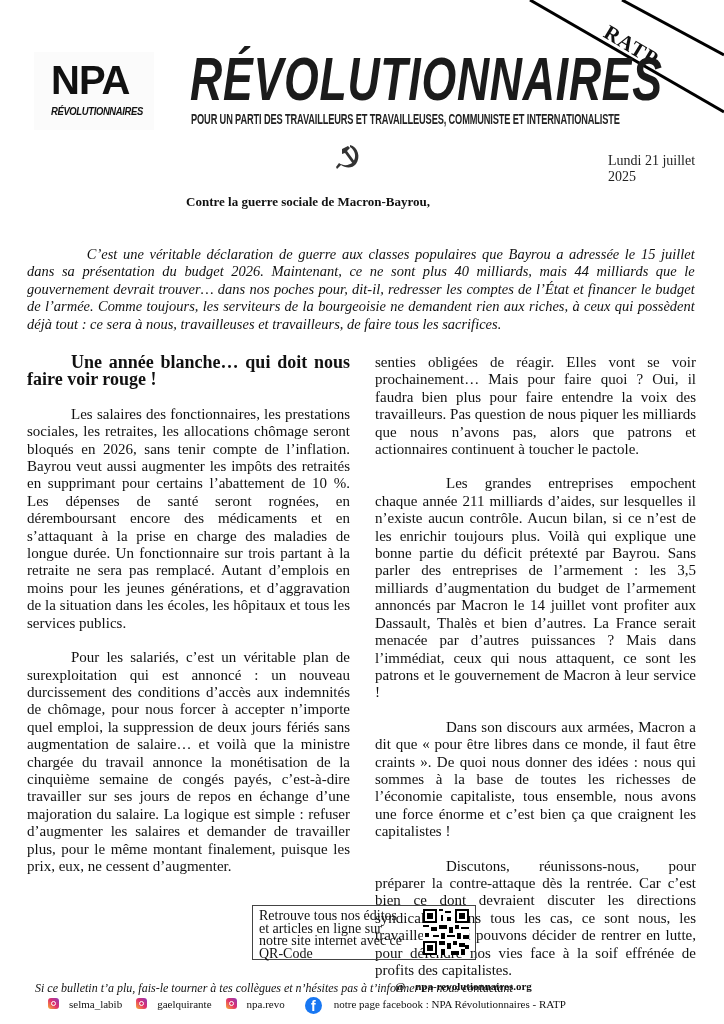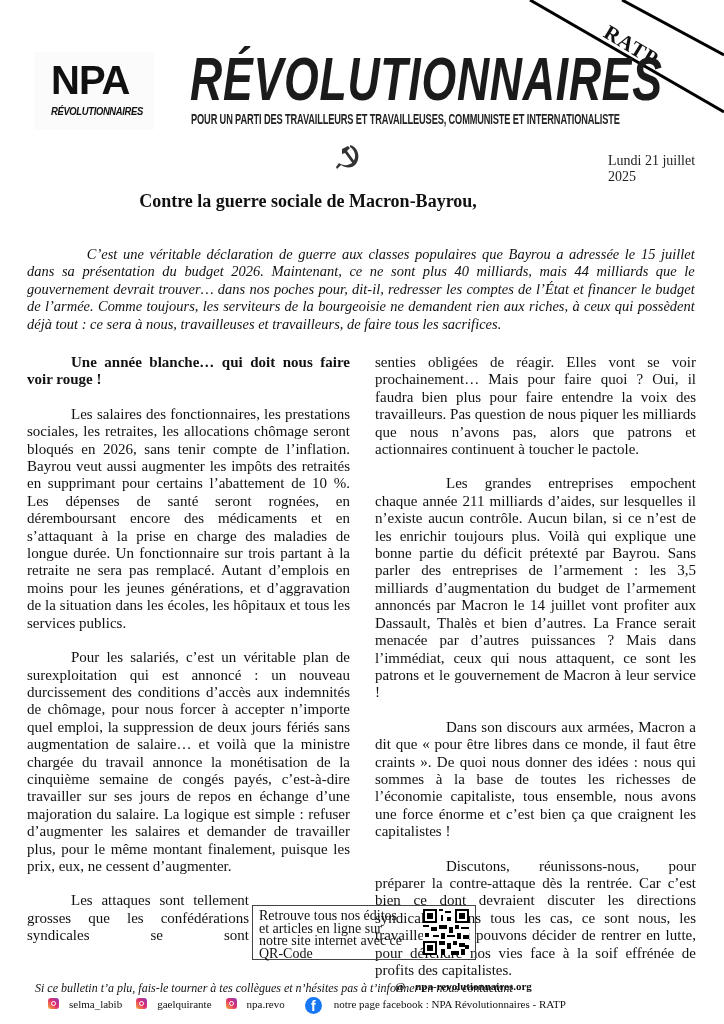--- a/index.html
+++ b/index.html
@@ -15,30 +15,30 @@
   .logo-npa { position: absolute; left: 17px; top: 8px; font-family: "Liberation Sans", sans-serif; font-weight: bold; font-size: 40px; letter-spacing: -1px; line-height: 1; }
   .logo-sub { position: absolute; left: 17px; top: 53px; font-family: "Liberation Sans", sans-serif; font-weight: bold; font-style: italic; font-size: 10.5px; letter-spacing: -0.4px; transform: scaleX(0.9); transform-origin: left; }
 
   
   .masthead { position: absolute; left: 190px; top: 48px; font-family: "Liberation Sans", sans-serif; font-weight: bold; font-style: italic; font-size: 62px; line-height: 1; letter-spacing: 1px; transform: scaleX(0.72); transform-origin: left top; color: #1b1b1b; }
   .tagline { position: absolute; left: 191px; top: 112px; font-family: "Liberation Sans", sans-serif; font-weight: bold; font-size: 14px; line-height: 1; transform: scaleX(0.66); transform-origin: left top; color: #222; white-space: nowrap; letter-spacing: -0.2px; }
 
   .hammer { position: absolute; left: 333px; top: 143px; }
   .date { position: absolute; left: 608px; top: 153px; font-size: 14px; color: #222; }
 
-  .headline { position: absolute; left: 0; width: 616px; top: 190px; text-align: center; font-weight: bold; font-size: 18px; line-height: 23px; }
+  .headline { position: absolute; left: 0; width: 616px; top: 190px; text-align: center; font-weight: bold; font-size: 13px; line-height: 23px; }
 
   .intro { position: absolute; left: 27px; width: 668px; top: 246px; font-style: italic; font-size: 15px; line-height: 17.4px; text-align: justify; text-indent: 62px; transform: scaleX(0.965); transform-origin: left top; width: 692px; }
 
   .col { position: absolute; font-size: 15px; line-height: 17.4px; text-align: justify; }
   .col-left { left: 27px; top: 354px; width: 323px; }
   .col-right { left: 375px; top: 354px; width: 321px; }
   .col p { margin: 0; }
   .col .gap { height: 17px; }
-  .col h3 { margin: 0; font-size: 15px; font-weight: bold; line-height: 17.4px; }
+  .col h3 { margin: 0; font-size: 18px; font-weight: bold; line-height: 17.4px; }
   .ind1 { text-indent: 44px; }
   .ind2 { text-indent: 71px; }
 
   .qrbox { position: absolute; left: 252px; top: 905px; width: 222px; height: 53px; border: 1px solid #444; }
   .qrtext { position: absolute; left: 6px; top: 4px; width: 150px; font-size: 14px; line-height: 12.5px; }
   .qr { position: absolute; left: 170px; top: 3px; }
 
   .footnote { position: absolute; left: 35px; top: 981px; font-style: italic; font-size: 12px; }
   .web { position: absolute; left: 395px; top: 980px; font-size: 11px; font-weight: bold; }
   .web .at { margin-right: 10px; }
@@ -80,21 +80,20 @@
 
 <div class="intro">C’est une véritable déclaration de guerre aux classes populaires que Bayrou a adressée le 15 juillet dans sa présentation du budget 2026. Maintenant, ce ne sont plus 40 milliards, mais 44 milliards que le gouvernement devrait trouver… dans nos poches pour, dit-il, redresser les comptes de l’État et financer le budget de l’armée. Comme toujours, les serviteurs de la bourgeoisie ne demandent rien aux riches, à ceux qui possèdent déjà tout : ce sera à nous, travailleuses et travailleurs, de faire tous les sacrifices.</div>
 
 <div class="col col-left">
   <h3 class="ind1">Une année blanche… qui doit nous faire voir rouge !</h3>
   <div class="gap"></div>
   <p class="ind1">Les salaires des fonctionnaires, les prestations sociales, les retraites, les allocations chômage seront bloqués en 2026, sans tenir compte de l’inflation. Bayrou veut aussi augmenter les impôts des retraités en supprimant pour certains l’abattement de 10 %. Les dépenses de santé seront rognées, en déremboursant encore des médicaments et en s’attaquant à la prise en charge des maladies de longue durée. Un fonctionnaire sur trois partant à la retraite ne sera pas remplacé. Autant d’emplois en moins pour les jeunes générations, et d’aggravation de la situation dans les écoles, les hôpitaux et tous les services publics.</p>
   <div class="gap"></div>
   <p class="ind1">Pour les salariés, c’est un véritable plan de surexploitation qui est annoncé : un nouveau durcissement des conditions d’accès aux indemnités de chômage, pour nous forcer à accepter n’importe quel emploi, la suppression de deux jours fériés sans augmentation de salaire… et voilà que la ministre chargée du travail annonce la monétisation de la cinquième semaine de congés payés, c’est-à-dire travailler sur ses jours de repos en échange d’une majoration du salaire. La logique est simple : refuser d’augmenter les salaires et demander de travailler plus, pour le même montant finalement, puisque les prix, eux, ne cessent d’augmenter.</p>
   <div class="gap"></div>
-  <p class="ind1" style="width:222px;text-align:justify;text-align-last:justify;">Les attaques sont tellement grosses que les confédérations syndicales se sont</p>
 </div>
 
 <div class="col col-right">
   <p>senties obligées de réagir. Elles vont se voir prochainement… Mais pour faire quoi ? Oui, il faudra bien plus pour faire entendre la voix des travailleurs. Pas question de nous piquer les milliards que nous n’avons pas, alors que patrons et actionnaires continuent à toucher le pactole.</p>
   <div class="gap"></div>
   <p class="ind2">Les grandes entreprises empochent chaque année 211 milliards d’aides, sur lesquelles il n’existe aucun contrôle. Aucun bilan, si ce n’est de les enrichir toujours plus. Voilà qui explique une bonne partie du déficit prétexté par Bayrou. Sans parler des entreprises de l’armement : les 3,5 milliards d’augmentation du budget de l’armement annoncés par Macron le 14 juillet vont profiter aux Dassault, Thalès et bien d’autres. La France serait menacée par d’autres puissances ? Mais dans l’immédiat, ceux qui nous attaquent, ce sont les patrons et le gouvernement de Macron à leur service !</p>
   <div class="gap"></div>
   <p class="ind2">Dans son discours aux armées, Macron a dit que « pour être libres dans ce monde, il faut être craints ». De quoi nous donner des idées : nous qui sommes à la base de toutes les richesses de l’économie capitaliste, tous ensemble, nous avons une force énorme et c’est bien ça que craignent les capitalistes !</p>
   <div class="gap"></div>
   <p class="ind2">Discutons, réunissons-nous, pour préparer la contre-attaque dès la rentrée. Car c’est bien ce dont devraient discuter les directions syndicales. Dans tous les cas, ce sont nous, les travailleurs, qui pouvons décider de rentrer en lutte, pour défendre nos vies face à la soif effrénée de profits des capitalistes.</p>

